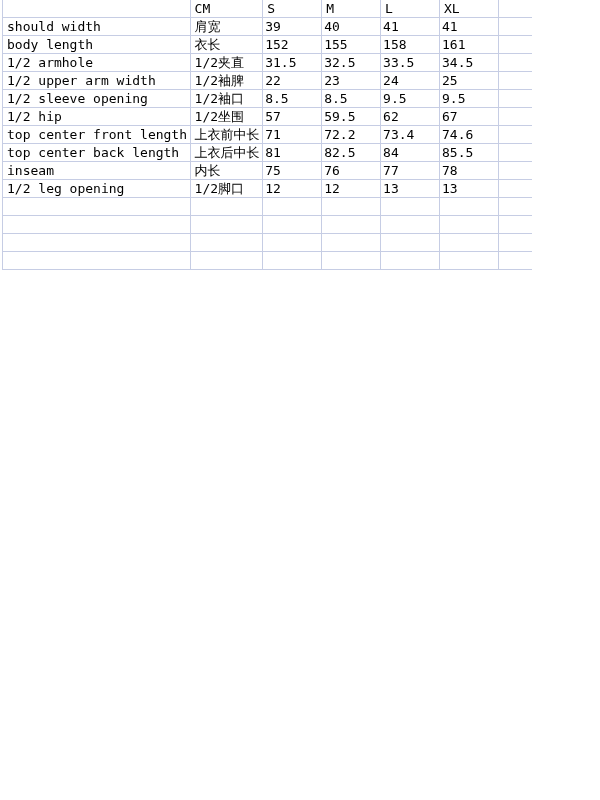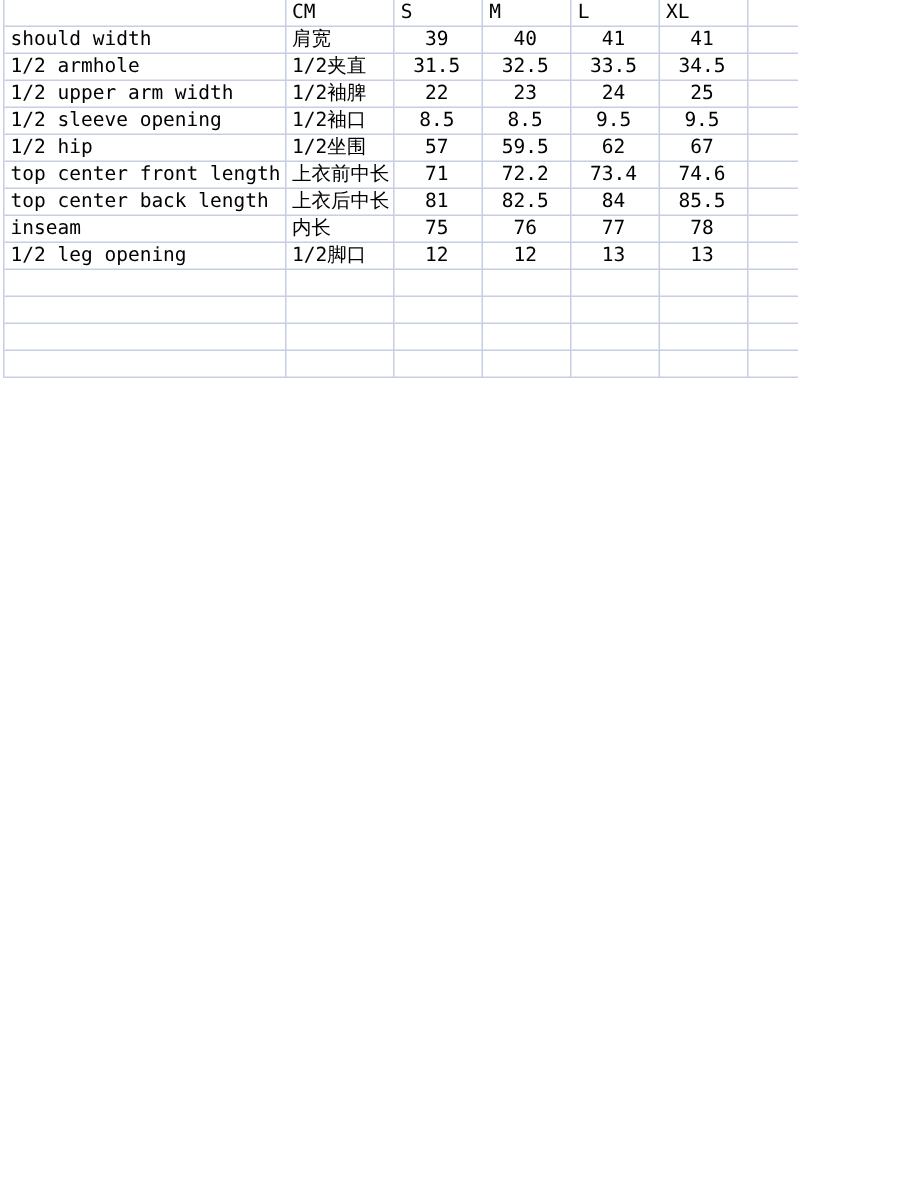--- a/index.html
+++ b/index.html
@@ -26,21 +26,21 @@
   table.sheet td{
     box-sizing:border-box;
     height:18px;
     padding:0 2px 0 4px;
     font-size:13px;line-height:17px;
     color:var(--ink);
     border-right:1px solid var(--grid);
     border-bottom:1px solid var(--grid);
     overflow:hidden;white-space:nowrap;
   }
-  table.sheet td.num{text-align:center;padding-right:4px;padding-left:2px;}
+  table.sheet td.num{text-align:left;padding-right:4px;padding-left:2px;}
   table.sheet td.trail{border-right:none;}
 </style>
 </head>
 <body>
 
 <div class="sheet-wrap">
   <table class="sheet">
     <colgroup>
         <col style="width: 188px;">
         <col style="width: 73px;">
@@ -60,20 +60,29 @@
           <td>XL</td>
           <td class="trail"></td>
         </tr>
         <tr>
           <td>should width</td>
           <td>肩宽</td>
           <td class="num">39</td>
           <td class="num">40</td>
           <td class="num">41</td>
           <td class="num">41</td>
+          <td class="trail"></td>
+        </tr>
+        <tr>
+          <td>body length</td>
+          <td>衣长</td>
+          <td class="num">152</td>
+          <td class="num">155</td>
+          <td class="num">158</td>
+          <td class="num">161</td>
           <td class="trail"></td>
         </tr>
         <tr>
           <td>1/2 armhole</td>
           <td>1/2夹直</td>
           <td class="num">31.5</td>
           <td class="num">32.5</td>
           <td class="num">33.5</td>
           <td class="num">34.5</td>
           <td class="trail"></td>

